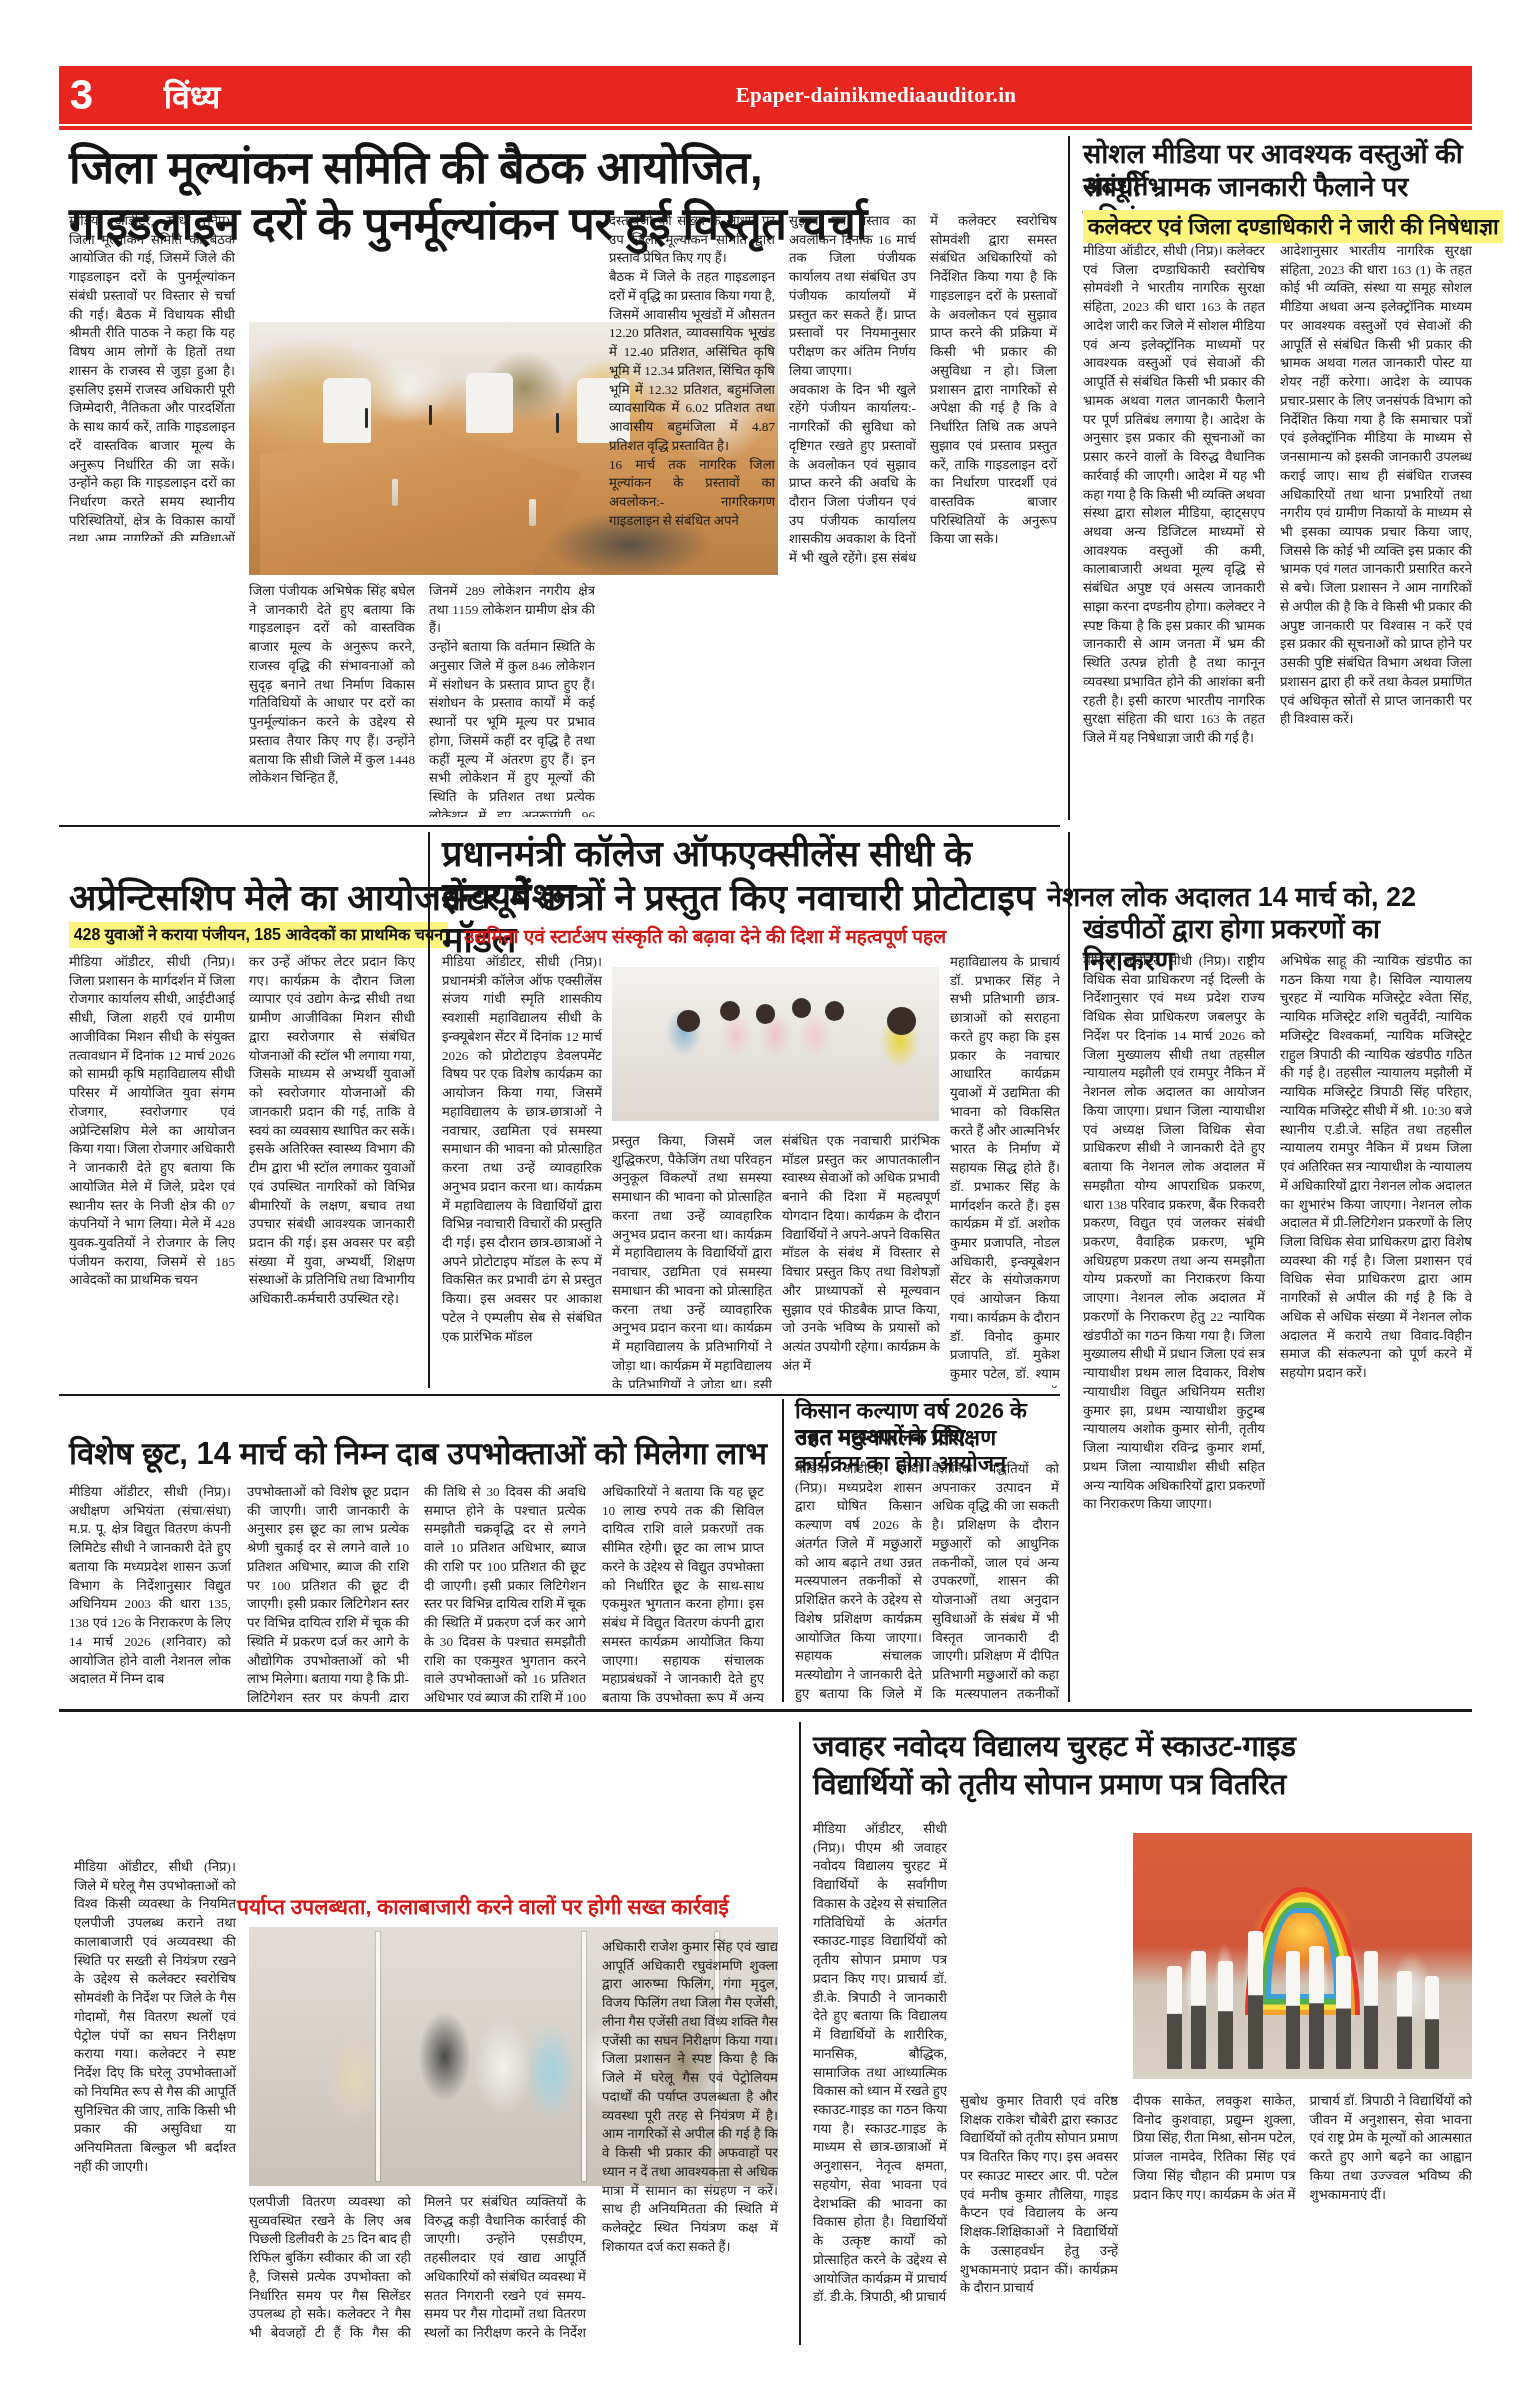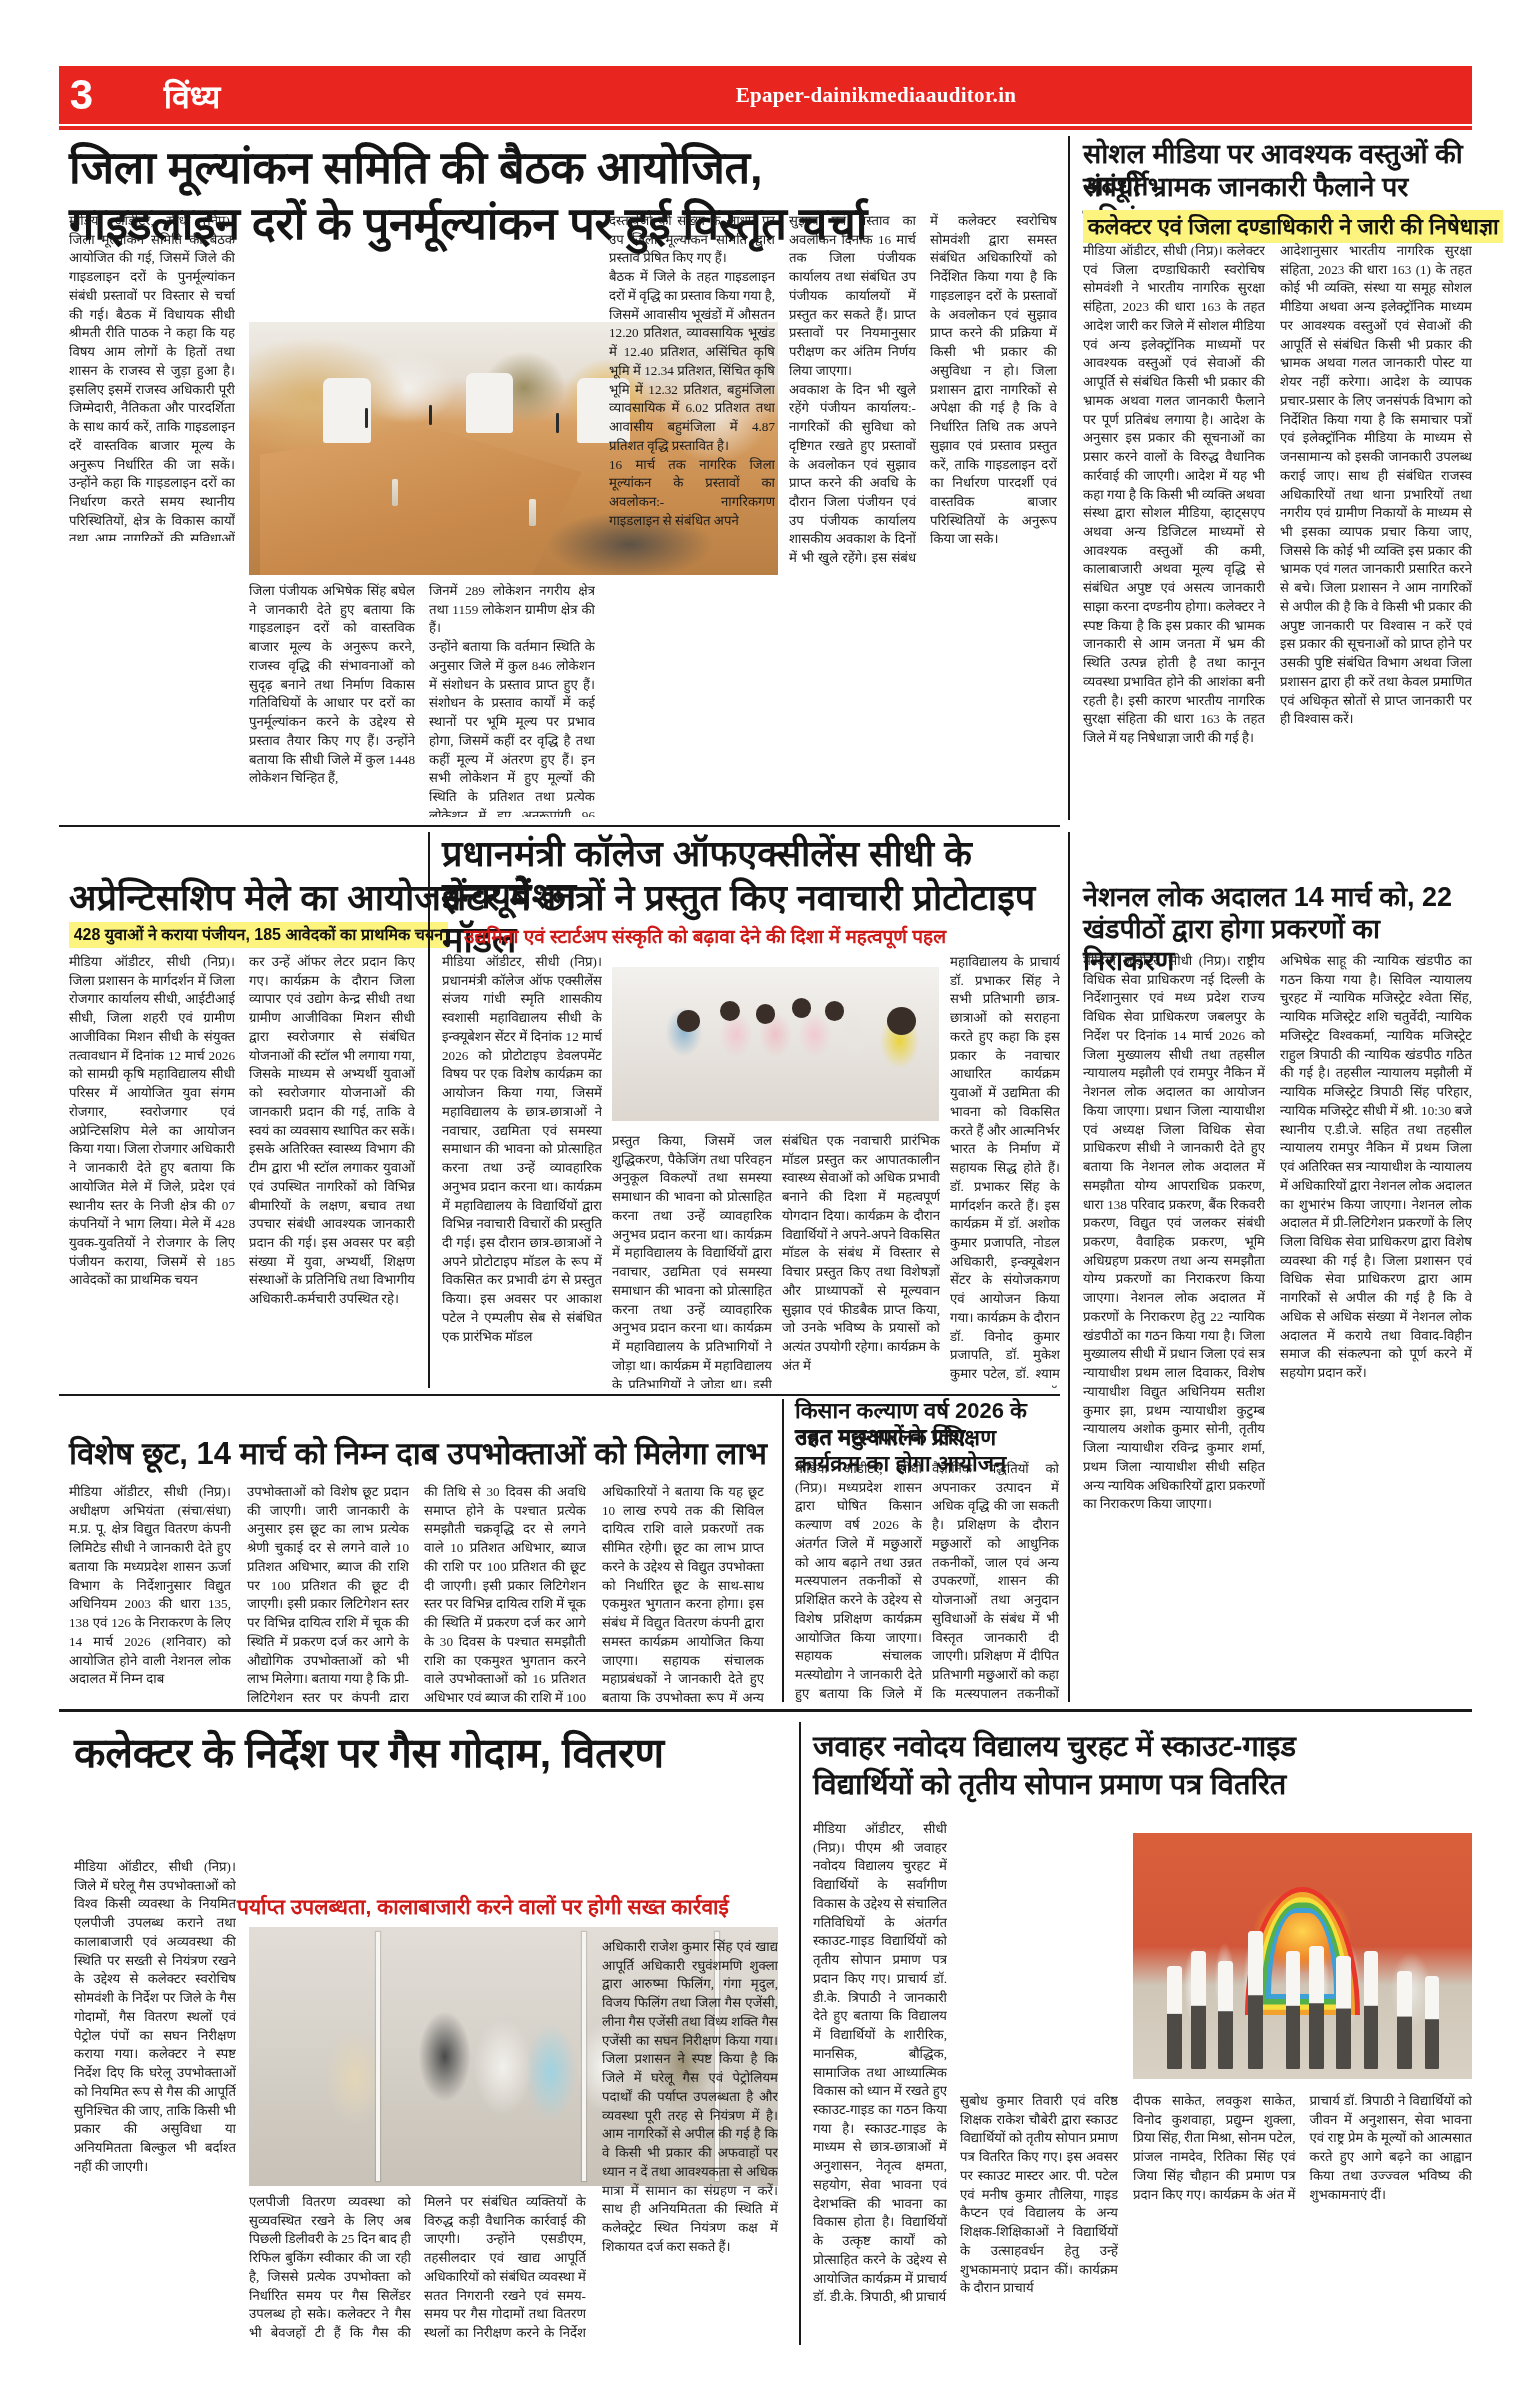--- a/index.html
+++ b/index.html
@@ -310,21 +310,21 @@
   <div class="col" style="left:442px; top:953px; width:160px; height:435px;">मीडिया ऑडीटर, सीधी (निप्र)। प्रधानमंत्री कॉलेज ऑफ एक्सीलेंस संजय गांधी स्मृति शासकीय स्वशासी महाविद्यालय सीधी के इन्क्यूबेशन सेंटर में दिनांक 12 मार्च 2026 को प्रोटोटाइप डेवलपमेंट विषय पर एक विशेष कार्यक्रम का आयोजन किया गया, जिसमें महाविद्यालय के छात्र-छात्राओं ने नवाचार, उद्यमिता एवं समस्या समाधान की भावना को प्रोत्साहित करना तथा उन्हें व्यावहारिक अनुभव प्रदान करना था।
 कार्यक्रम में महाविद्यालय के विद्यार्थियों द्वारा विभिन्न नवाचारी विचारों की प्रस्तुति दी गई। इस दौरान छात्र-छात्राओं ने अपने प्रोटोटाइप मॉडल के रूप में विकसित कर प्रभावी ढंग से प्रस्तुत किया। इस अवसर पर आकाश पटेल ने एम्पलीप सेब से संबंधित एक प्रारंभिक मॉडल</div>
   <div class="col" style="left:612px; top:1132px; width:160px; height:256px;">प्रस्तुत किया, जिसमें जल शुद्धिकरण, पैकेजिंग तथा परिवहन अनुकूल विकल्पों तथा समस्या समाधान की भावना को प्रोत्साहित करना तथा उन्हें व्यावहारिक अनुभव प्रदान करना था।
 कार्यक्रम में महाविद्यालय के विद्यार्थियों द्वारा नवाचार, उद्यमिता एवं समस्या समाधान की भावना को प्रोत्साहित करना तथा उन्हें व्यावहारिक अनुभव प्रदान करना था। कार्यक्रम में महाविद्यालय के प्रतिभागियों ने जोड़ा था। कार्यक्रम में महाविद्यालय के प्रतिभागियों ने जोड़ा था। इसी प्रकार आकाश पटेल ने एम्पलीप सेब से संबंधित एक प्रारंभिक मॉडल</div>
   <div class="col" style="left:782px; top:1132px; width:158px; height:256px;">संबंधित एक नवाचारी प्रारंभिक मॉडल प्रस्तुत कर आपातकालीन स्वास्थ्य सेवाओं को अधिक प्रभावी बनाने की दिशा में महत्वपूर्ण योगदान दिया। कार्यक्रम के दौरान विद्यार्थियों ने अपने-अपने विकसित मॉडल के संबंध में विस्तार से विचार प्रस्तुत किए तथा विशेषज्ञों और प्राध्यापकों से मूल्यवान सुझाव एवं फीडबैक प्राप्त किया, जो उनके भविष्य के प्रयासों को अत्यंत उपयोगी रहेगा।
 कार्यक्रम के अंत में</div>
   <div class="col" style="left:950px; top:953px; width:110px; height:435px;">महाविद्यालय के प्राचार्य डॉ. प्रभाकर सिंह ने सभी प्रतिभागी छात्र-छात्राओं को सराहना करते हुए कहा कि इस प्रकार के नवाचार आधारित कार्यक्रम युवाओं में उद्यमिता की भावना को विकसित करते हैं और आत्मनिर्भर भारत के निर्माण में सहायक सिद्ध होते हैं। डॉ. प्रभाकर सिंह के मार्गदर्शन करते हैं। इस कार्यक्रम में डॉ. अशोक कुमार प्रजापति, नोडल अधिकारी, इन्क्यूबेशन सेंटर के संयोजकगण एवं आयोजन किया गया। कार्यक्रम के दौरान डॉ. विनोद कुमार प्रजापति, डॉ. मुकेश कुमार पटेल, डॉ. श्याम प्रसाद साहू, डॉ. शशिकला पटेल सहित अन्य प्राध्यापकगण तथा बड़ी संख्या में छात्र-छात्राएं उपस्थित रहे।</div>
 
   <div class="vrule" style="left:1068px; top:832px; height:870px;"></div>
 
-  <div class="hl hl-md" style="left:1083px; top:882px; width:388px;">नेशनल लोक अदालत 14 मार्च को, 22</div>
+  <div class="hl hl-md" style="left:1047px; top:882px; width:388px;">नेशनल लोक अदालत 14 मार्च को, 22</div>
   <div class="hl hl-md" style="left:1083px; top:914px; width:388px;">खंडपीठों द्वारा होगा प्रकरणों का निराकरण</div>
   <div class="col" style="left:1083px; top:952px; width:182px; height:741px;">मीडिया ऑडीटर, सीधी (निप्र)। राष्ट्रीय विधिक सेवा प्राधिकरण नई दिल्ली के निर्देशानुसार एवं मध्य प्रदेश राज्य विधिक सेवा प्राधिकरण जबलपुर के निर्देश पर दिनांक 14 मार्च 2026 को जिला मुख्यालय सीधी तथा तहसील न्यायालय मझौली एवं रामपुर नैकिन में नेशनल लोक अदालत का आयोजन किया जाएगा। प्रधान जिला न्यायाधीश एवं अध्यक्ष जिला विधिक सेवा प्राधिकरण सीधी ने जानकारी देते हुए बताया कि नेशनल लोक अदालत में समझौता योग्य आपराधिक प्रकरण, धारा 138 परिवाद प्रकरण, बैंक रिकवरी प्रकरण, विद्युत एवं जलकर संबंधी प्रकरण, वैवाहिक प्रकरण, भूमि अधिग्रहण प्रकरण तथा अन्य समझौता योग्य प्रकरणों का निराकरण किया जाएगा।
 नेशनल लोक अदालत में प्रकरणों के निराकरण हेतु 22 न्यायिक खंडपीठों का गठन किया गया है। जिला मुख्यालय सीधी में प्रधान जिला एवं सत्र न्यायाधीश प्रथम लाल दिवाकर, विशेष न्यायाधीश विद्युत अधिनियम सतीश कुमार झा, प्रथम न्यायाधीश कुटुम्ब न्यायालय अशोक कुमार सोनी, तृतीय जिला न्यायाधीश रविन्द्र कुमार शर्मा, प्रथम जिला न्यायाधीश सीधी सहित अन्य न्यायिक अधिकारियों द्वारा प्रकरणों का निराकरण किया जाएगा।</div>
   <div class="col" style="left:1280px; top:952px; width:192px; height:741px;">अभिषेक साहू की न्यायिक खंडपीठ का गठन किया गया है। सिविल न्यायालय चुरहट में न्यायिक मजिस्ट्रेट श्वेता सिंह, न्यायिक मजिस्ट्रेट शशि चतुर्वेदी, न्यायिक मजिस्ट्रेट विश्वकर्मा, न्यायिक मजिस्ट्रेट राहुल त्रिपाठी की न्यायिक खंडपीठ गठित की गई है। तहसील न्यायालय मझौली में न्यायिक मजिस्ट्रेट त्रिपाठी सिंह परिहार, न्यायिक मजिस्ट्रेट सीधी में श्री. 10:30 बजे स्थानीय ए.डी.जे. सहित तथा तहसील न्यायालय रामपुर नैकिन में प्रथम जिला एवं अतिरिक्त सत्र न्यायाधीश के न्यायालय में अधिकारियों द्वारा नेशनल लोक अदालत का शुभारंभ किया जाएगा।
 नेशनल लोक अदालत में प्री-लिटिगेशन प्रकरणों के लिए जिला विधिक सेवा प्राधिकरण द्वारा विशेष व्यवस्था की गई है। जिला प्रशासन एवं विधिक सेवा प्राधिकरण द्वारा आम नागरिकों से अपील की गई है कि वे अधिक से अधिक संख्या में नेशनल लोक अदालत में कराये तथा विवाद-विहीन समाज की संकल्पना को पूर्ण करने में सहयोग प्रदान करें।</div>
 
   <div class="hrule" style="left:59px; top:1394px; width:1001px; height:2.4px;"></div>
 
   <div class="hl hl-md" style="left:69px; top:1436px; width:723px; font-size:31px;">विशेष छूट, 14 मार्च को निम्न दाब उपभोक्ताओं को मिलेगा लाभ</div>
 
@@ -337,21 +337,20 @@
   <div class="vrule" style="left:782px; top:1399px; height:303px;"></div>
 
   <div class="hl hl-sm" style="left:795px; top:1398px; width:264px;">किसान कल्याण वर्ष 2026 के तहत मछुआरों के लिए</div>
   <div class="hl hl-sm" style="left:795px; top:1425px; width:264px;">उन्नत मत्स्यपालन प्रशिक्षण कार्यक्रम का होगा आयोजन</div>
   <div class="col" style="left:795px; top:1460px; width:127px; height:242px;">मीडिया ऑडीटर, सीधी (निप्र)। मध्यप्रदेश शासन द्वारा घोषित किसान कल्याण वर्ष 2026 के अंतर्गत जिले में मछुआरों को आय बढ़ाने तथा उन्नत मत्स्यपालन तकनीकों से प्रशिक्षित करने के उद्देश्य से विशेष प्रशिक्षण कार्यक्रम आयोजित किया जाएगा। सहायक संचालक मत्स्योद्योग ने जानकारी देते हुए बताया कि जिले में जलाशयों, तालाबों एवं अन्य जल संरचनाओं में वैज्ञानिक पद्धतियों से मत्स्य उत्पादन बढ़ाने तथा मछुआरों की आर्थिक स्थिति को मजबूत बनाने की दिशा में यह प्रशिक्षण अत्यंत महत्वपूर्ण सिद्ध होगा।
 प्रशिक्षण कार्यक्रम में मत्स्य बीज उत्पादन, पालन, मत्स्य आहार प्रबंधन, जल गुणवत्ता प्रबंधन, रोग नियंत्रण तथा विपणन संबंधी विषयों पर विशेषज्ञों द्वारा व्यावहारिक जानकारी प्रदान की जाएगी।</div>
   <div class="col" style="left:932px; top:1460px; width:127px; height:242px;">वैज्ञानिक पद्धतियों को अपनाकर उत्पादन में अधिक वृद्धि की जा सकती है। प्रशिक्षण के दौरान मछुआरों को आधुनिक तकनीकों, जाल एवं अन्य उपकरणों, शासन की योजनाओं तथा अनुदान सुविधाओं के संबंध में भी विस्तृत जानकारी दी जाएगी। प्रशिक्षण में दीपित प्रतिभागी मछुआरों को कहा कि मत्स्यपालन तकनीकों के साथ-साथ मत्स्य विपणन की आधुनिक व्यवस्था से जुड़ने पर उनकी आर्थिक स्थिति में उल्लेखनीय सुधार होगा, जिससे उनके जीवन स्तर में भी सकारात्मक परिवर्तन आएगा।</div>
 
   <div class="hrule" style="left:59px; top:1709px; width:1413px; height:2.9px;"></div>
 
-  <div class="hl hl-xl" style="left:74px; top:1729px; width:705px; font-size:41px;">कलेक्टर के निर्देश पर गैस गोदाम, वितरण</div>
   <div class="kicker-red" style="left:237px; top:1892px; font-size:21px;">पर्याप्त उपलब्धता, कालाबाजारी करने वालों पर होगी सख्त कार्रवाई</div>
 
   <div class="photo ph-inspect" style="left:249px; top:1927px; width:529px; height:259px;">
     <div class="doorframe" style="left:24%;"></div>
     <div class="doorframe" style="left:63%;"></div>
     <div class="doorframe" style="left:88%;"></div>
   </div>
 
   <div class="col" style="left:74px; top:1858px; width:162px; height:482px;">मीडिया ऑडीटर, सीधी (निप्र)। जिले में घरेलू गैस उपभोक्ताओं को विश्व किसी व्यवस्था के नियमित एलपीजी उपलब्ध कराने तथा कालाबाजारी एवं अव्यवस्था की स्थिति पर सख्ती से नियंत्रण रखने के उद्देश्य से कलेक्टर स्वरोचिष सोमवंशी के निर्देश पर जिले के गैस गोदामों, गैस वितरण स्थलों एवं पेट्रोल पंपों का सघन निरीक्षण कराया गया।
 कलेक्टर ने स्पष्ट निर्देश दिए कि घरेलू उपभोक्ताओं को नियमित रूप से गैस की आपूर्ति सुनिश्चित की जाए, ताकि किसी भी प्रकार की असुविधा या अनियमितता बिल्कुल भी बर्दाश्त नहीं की जाएगी।</div>

